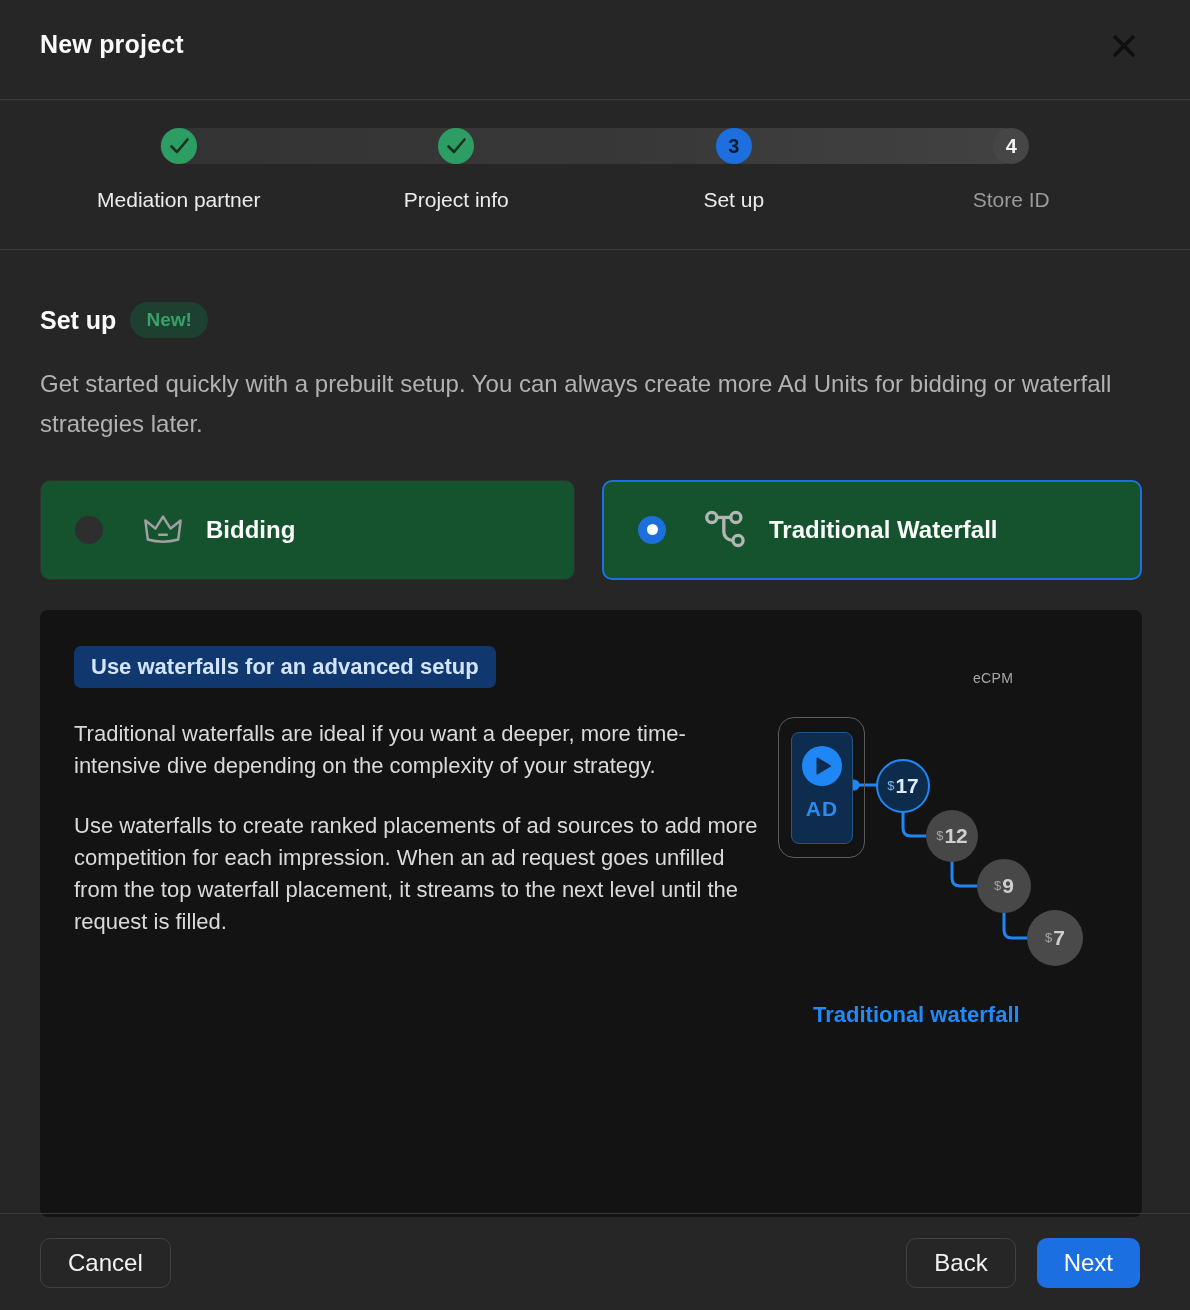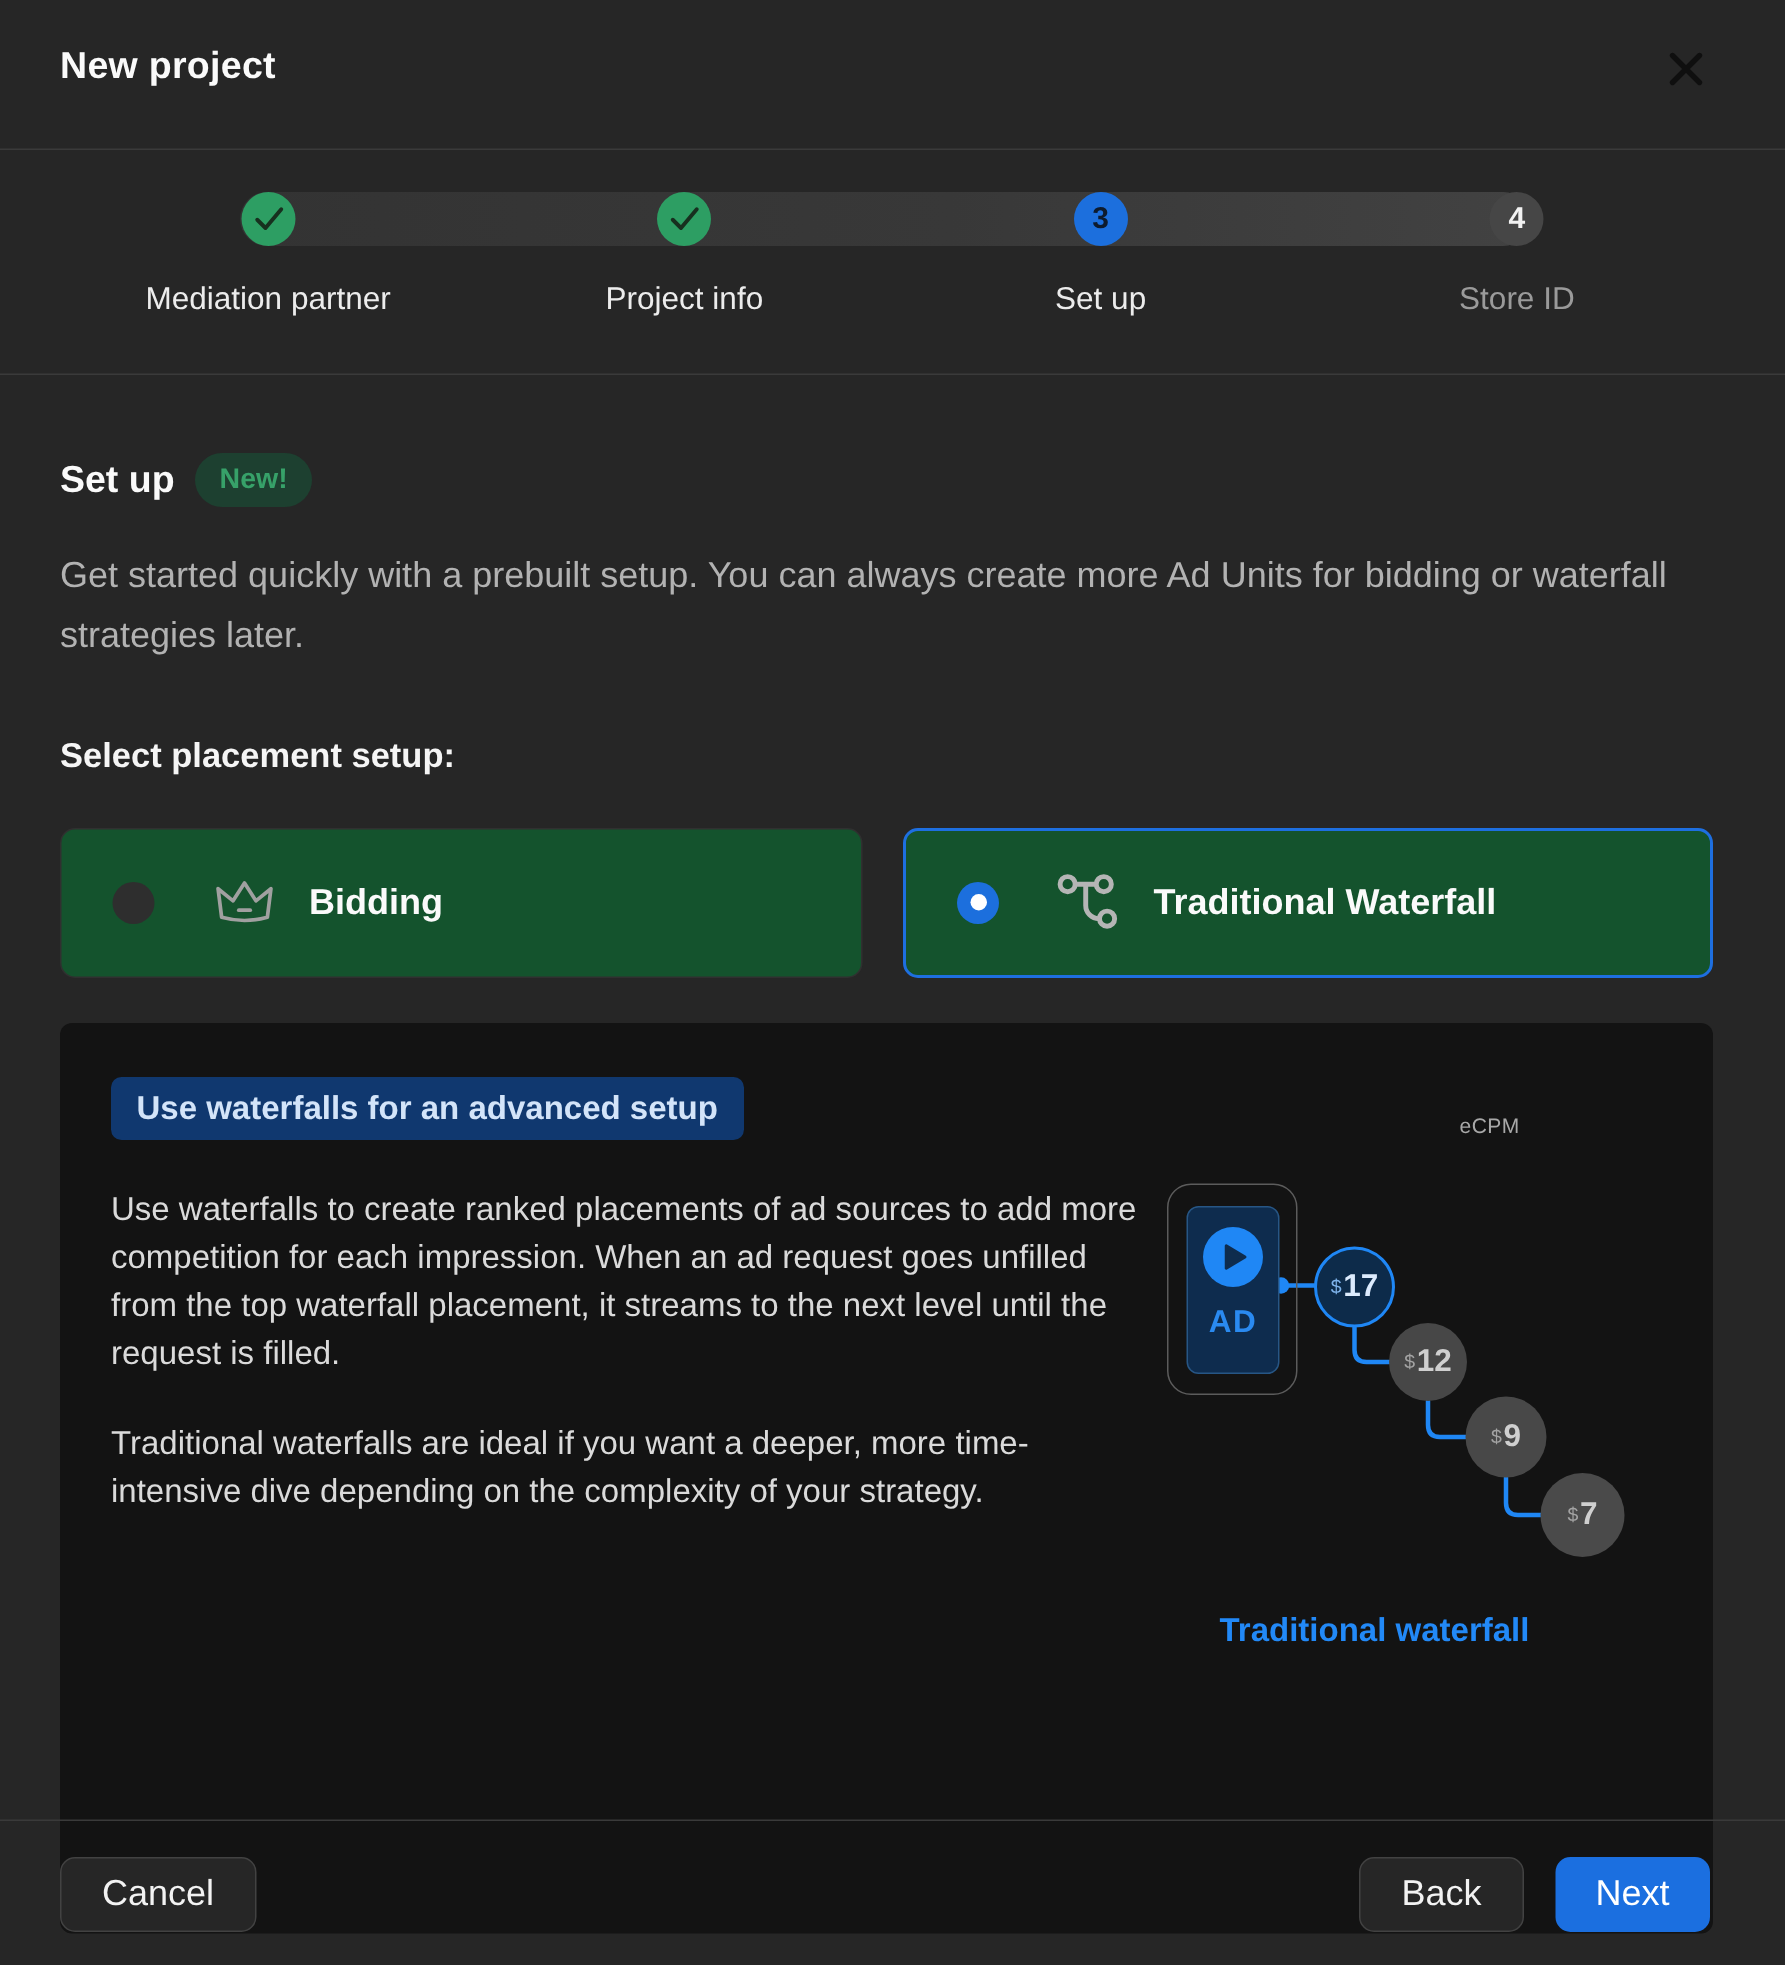--- a/index.html
+++ b/index.html
@@ -131,21 +131,20 @@
 </div>
 
 <div class="content">
   <div class="heading-row">
     <span class="heading">Set up</span>
     <span class="new-badge">New!</span>
   </div>
 
   <p class="description">Get started quickly with a prebuilt setup. You can always create more Ad Units for bidding or waterfall strategies later.</p>
 
-  <p class="select-label">Select placement setup:</p>
 
   <div class="options">
     <div class="option-card unselected">
       <span class="radio off"></span>
       <span class="option-icon">
         <svg width="46" height="40" viewBox="0 0 48 42">
             <path d="M8 31 L5.5 11 L16 19.5 L24 7 L32 19.5 L42.5 11 L40 31 Q24 35.5 8 31 Z" stroke="#a0a0a0" stroke-width="2.6" fill="none" stroke-linejoin="round"></path>
             <path d="M20 26 H28" stroke="#a0a0a0" stroke-width="2.6" stroke-linecap="round"></path>
           </svg>
       </span>
@@ -163,22 +162,22 @@
             <path d="M19 9 v12 a8 8 0 0 0 8 8 h0.4" stroke="#b5b5b5" stroke-width="3" fill="none"></path>
           </svg>
       </span>
       <span class="option-label">Traditional Waterfall</span>
     </div>
   </div>
 
   <div class="panel">
     <div class="panel-pill">Use waterfalls for an advanced setup</div>
     <div class="panel-text">
+      <p>Traditional waterfalls are ideal if you want a deeper, more time-intensive dive depending on the complexity of your strategy.</p>
       <p>Use waterfalls to create ranked placements of ad sources to add more competition for each impression. When an ad request goes unfilled from the top waterfall placement, it streams to the next level until the request is filled.</p>
-      <p>Traditional waterfalls are ideal if you want a deeper, more time-intensive dive depending on the complexity of your strategy.</p>
     </div>
 
     <div class="illus-ecpm">eCPM</div>
 
     <svg class="illus-svg" width="1100" height="475" viewBox="0 0 1100 475">
       <circle cx="814" cy="175" r="5.5" fill="#1f87f5"></circle>
       <path d="M819 175 H836" stroke="#1f87f5" stroke-width="3" stroke-linecap="round" fill="none"></path>
       <path d="M863 203 V218 Q863 226 871 226 H886" stroke="#1f87f5" stroke-width="3" stroke-linecap="round" fill="none"></path>
       <path d="M912 252 V268 Q912 276 920 276 H937" stroke="#1f87f5" stroke-width="3" stroke-linecap="round" fill="none"></path>
       <path d="M964 303 V320 Q964 328 972 328 H987" stroke="#1f87f5" stroke-width="3" stroke-linecap="round" fill="none"></path>

